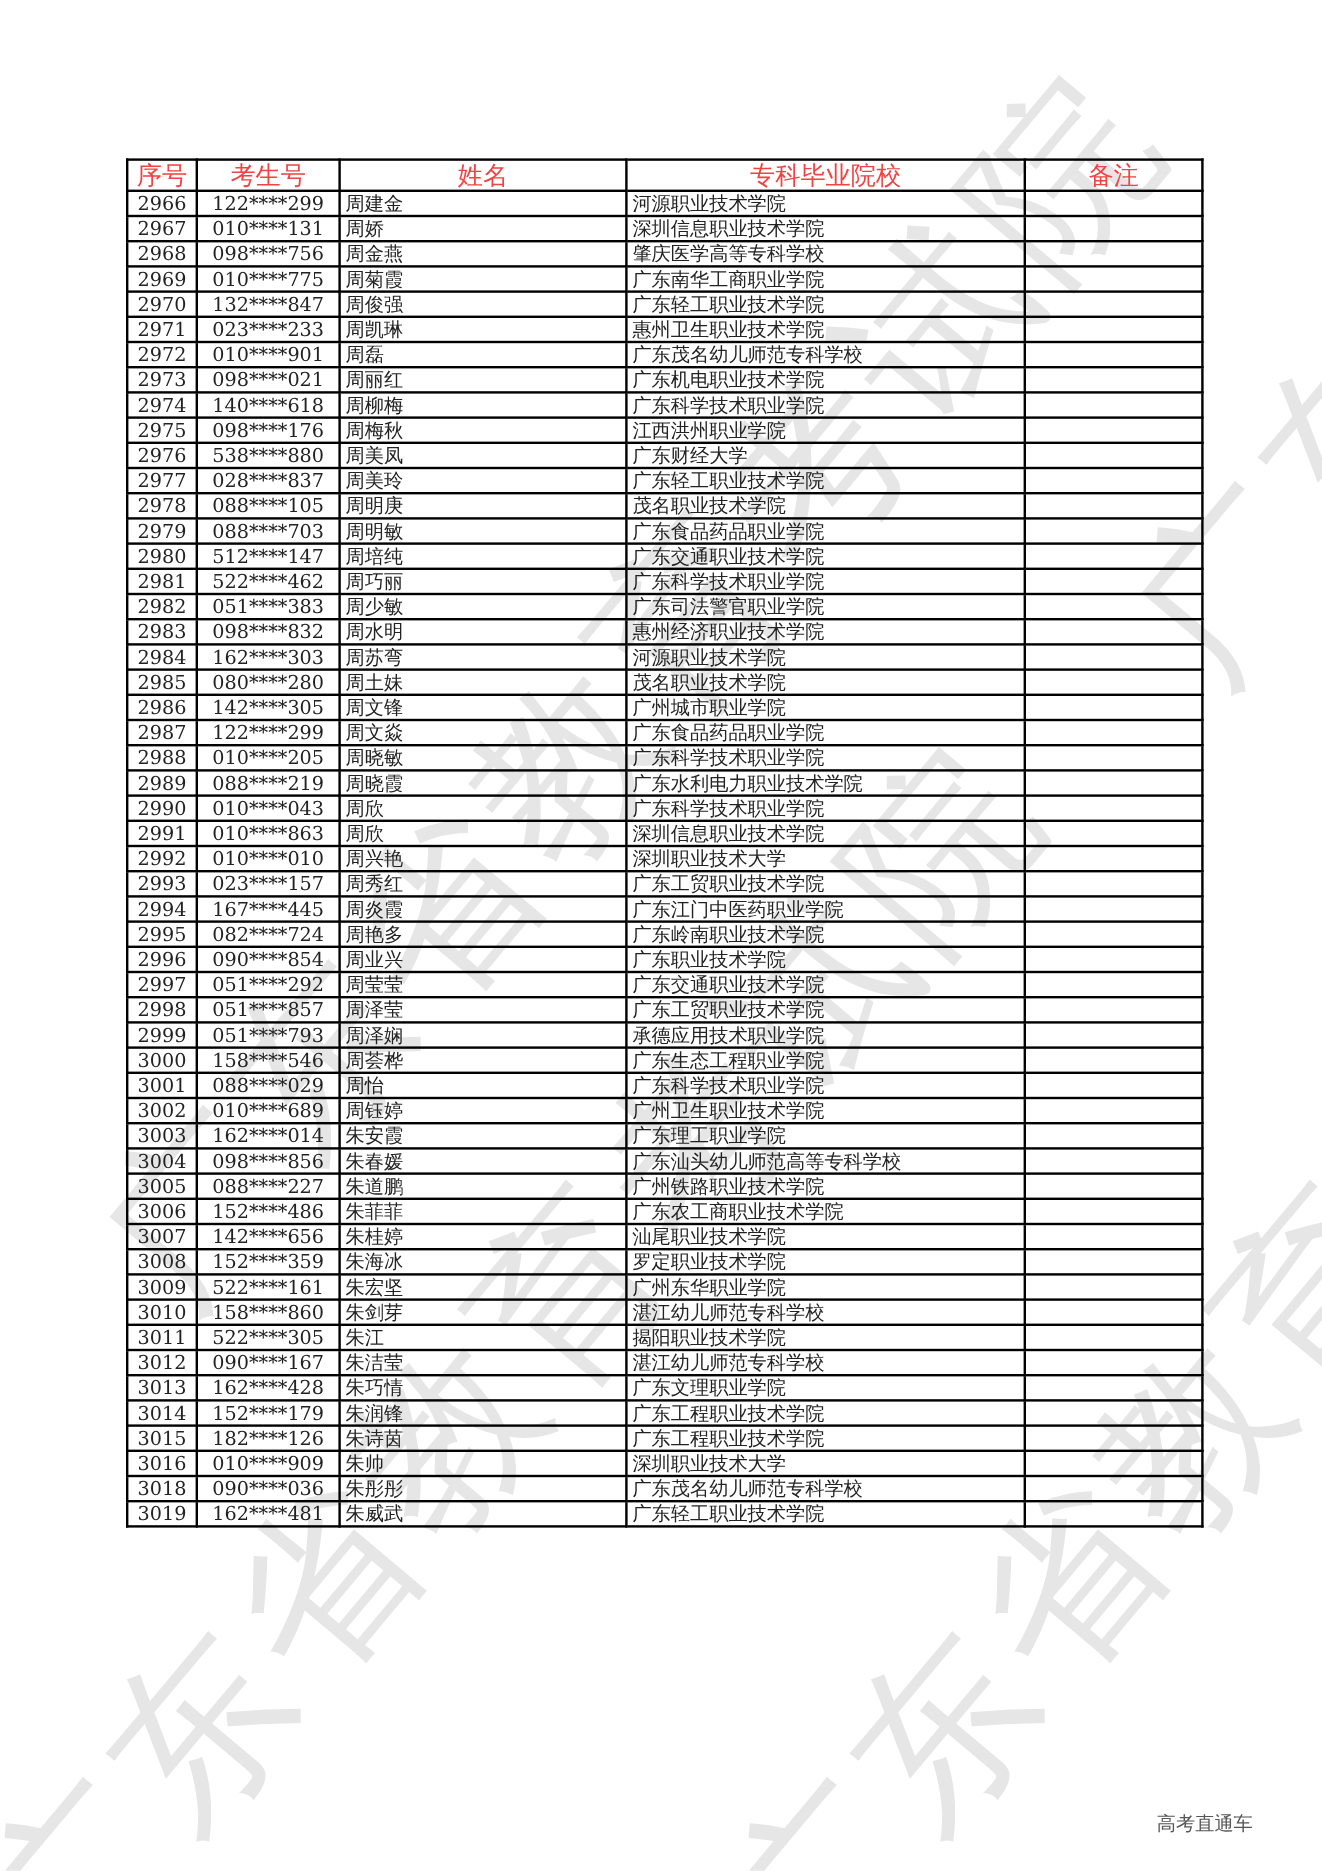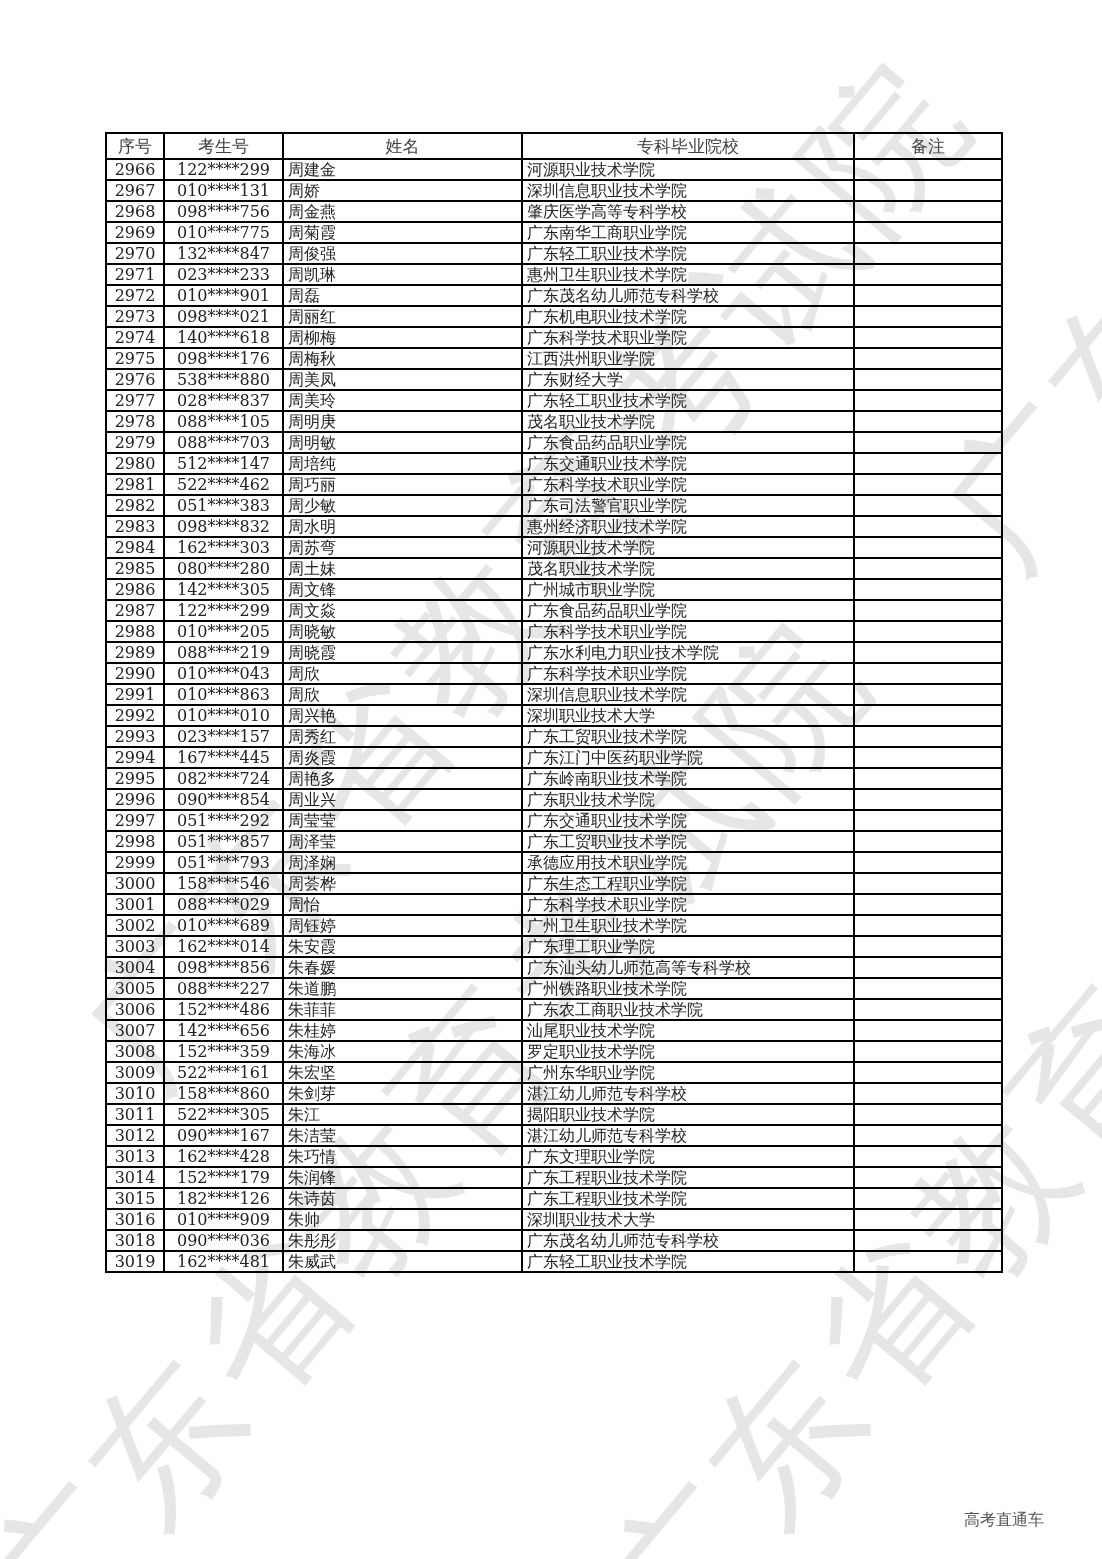--- a/index.html
+++ b/index.html
@@ -18,21 +18,21 @@
   .wm4 { left: -60px; top: 1560px; transform: rotate(-50deg); }
   table.roster {
     position: absolute; left: 105px; top: 132px; width: 896px;
     border-collapse: collapse; z-index: 1; table-layout: fixed;
   }
   table.roster th, table.roster td {
     border: 2px solid #000; padding: 0 4px; height: 19px; line-height: 19px;
     font-size: 16px; color: #222; overflow: hidden; white-space: nowrap;
   }
   table.roster th {
-    font-family: "DejaVu Sans", sans-serif; font-weight: normal; font-size: 17px; color: #404040;
+    font-family: "DejaVu Sans", sans-serif; font-weight: normal; font-size: 21px; color: #ef4444;
     text-align: center; height: 24px; line-height: 24px; border-top: 2px solid #000; margin-top: 28px;
   }
   td.c-seq, td.c-id { text-align: center; }
   td.c-name, td.c-school { text-align: left; }
   .footer {
     position: absolute; left: 964px; top: 1510px; font-size: 16px; color: #555;
     font-family: "DejaVu Sans", sans-serif; z-index: 1;
   }
 </style>
 </head>

